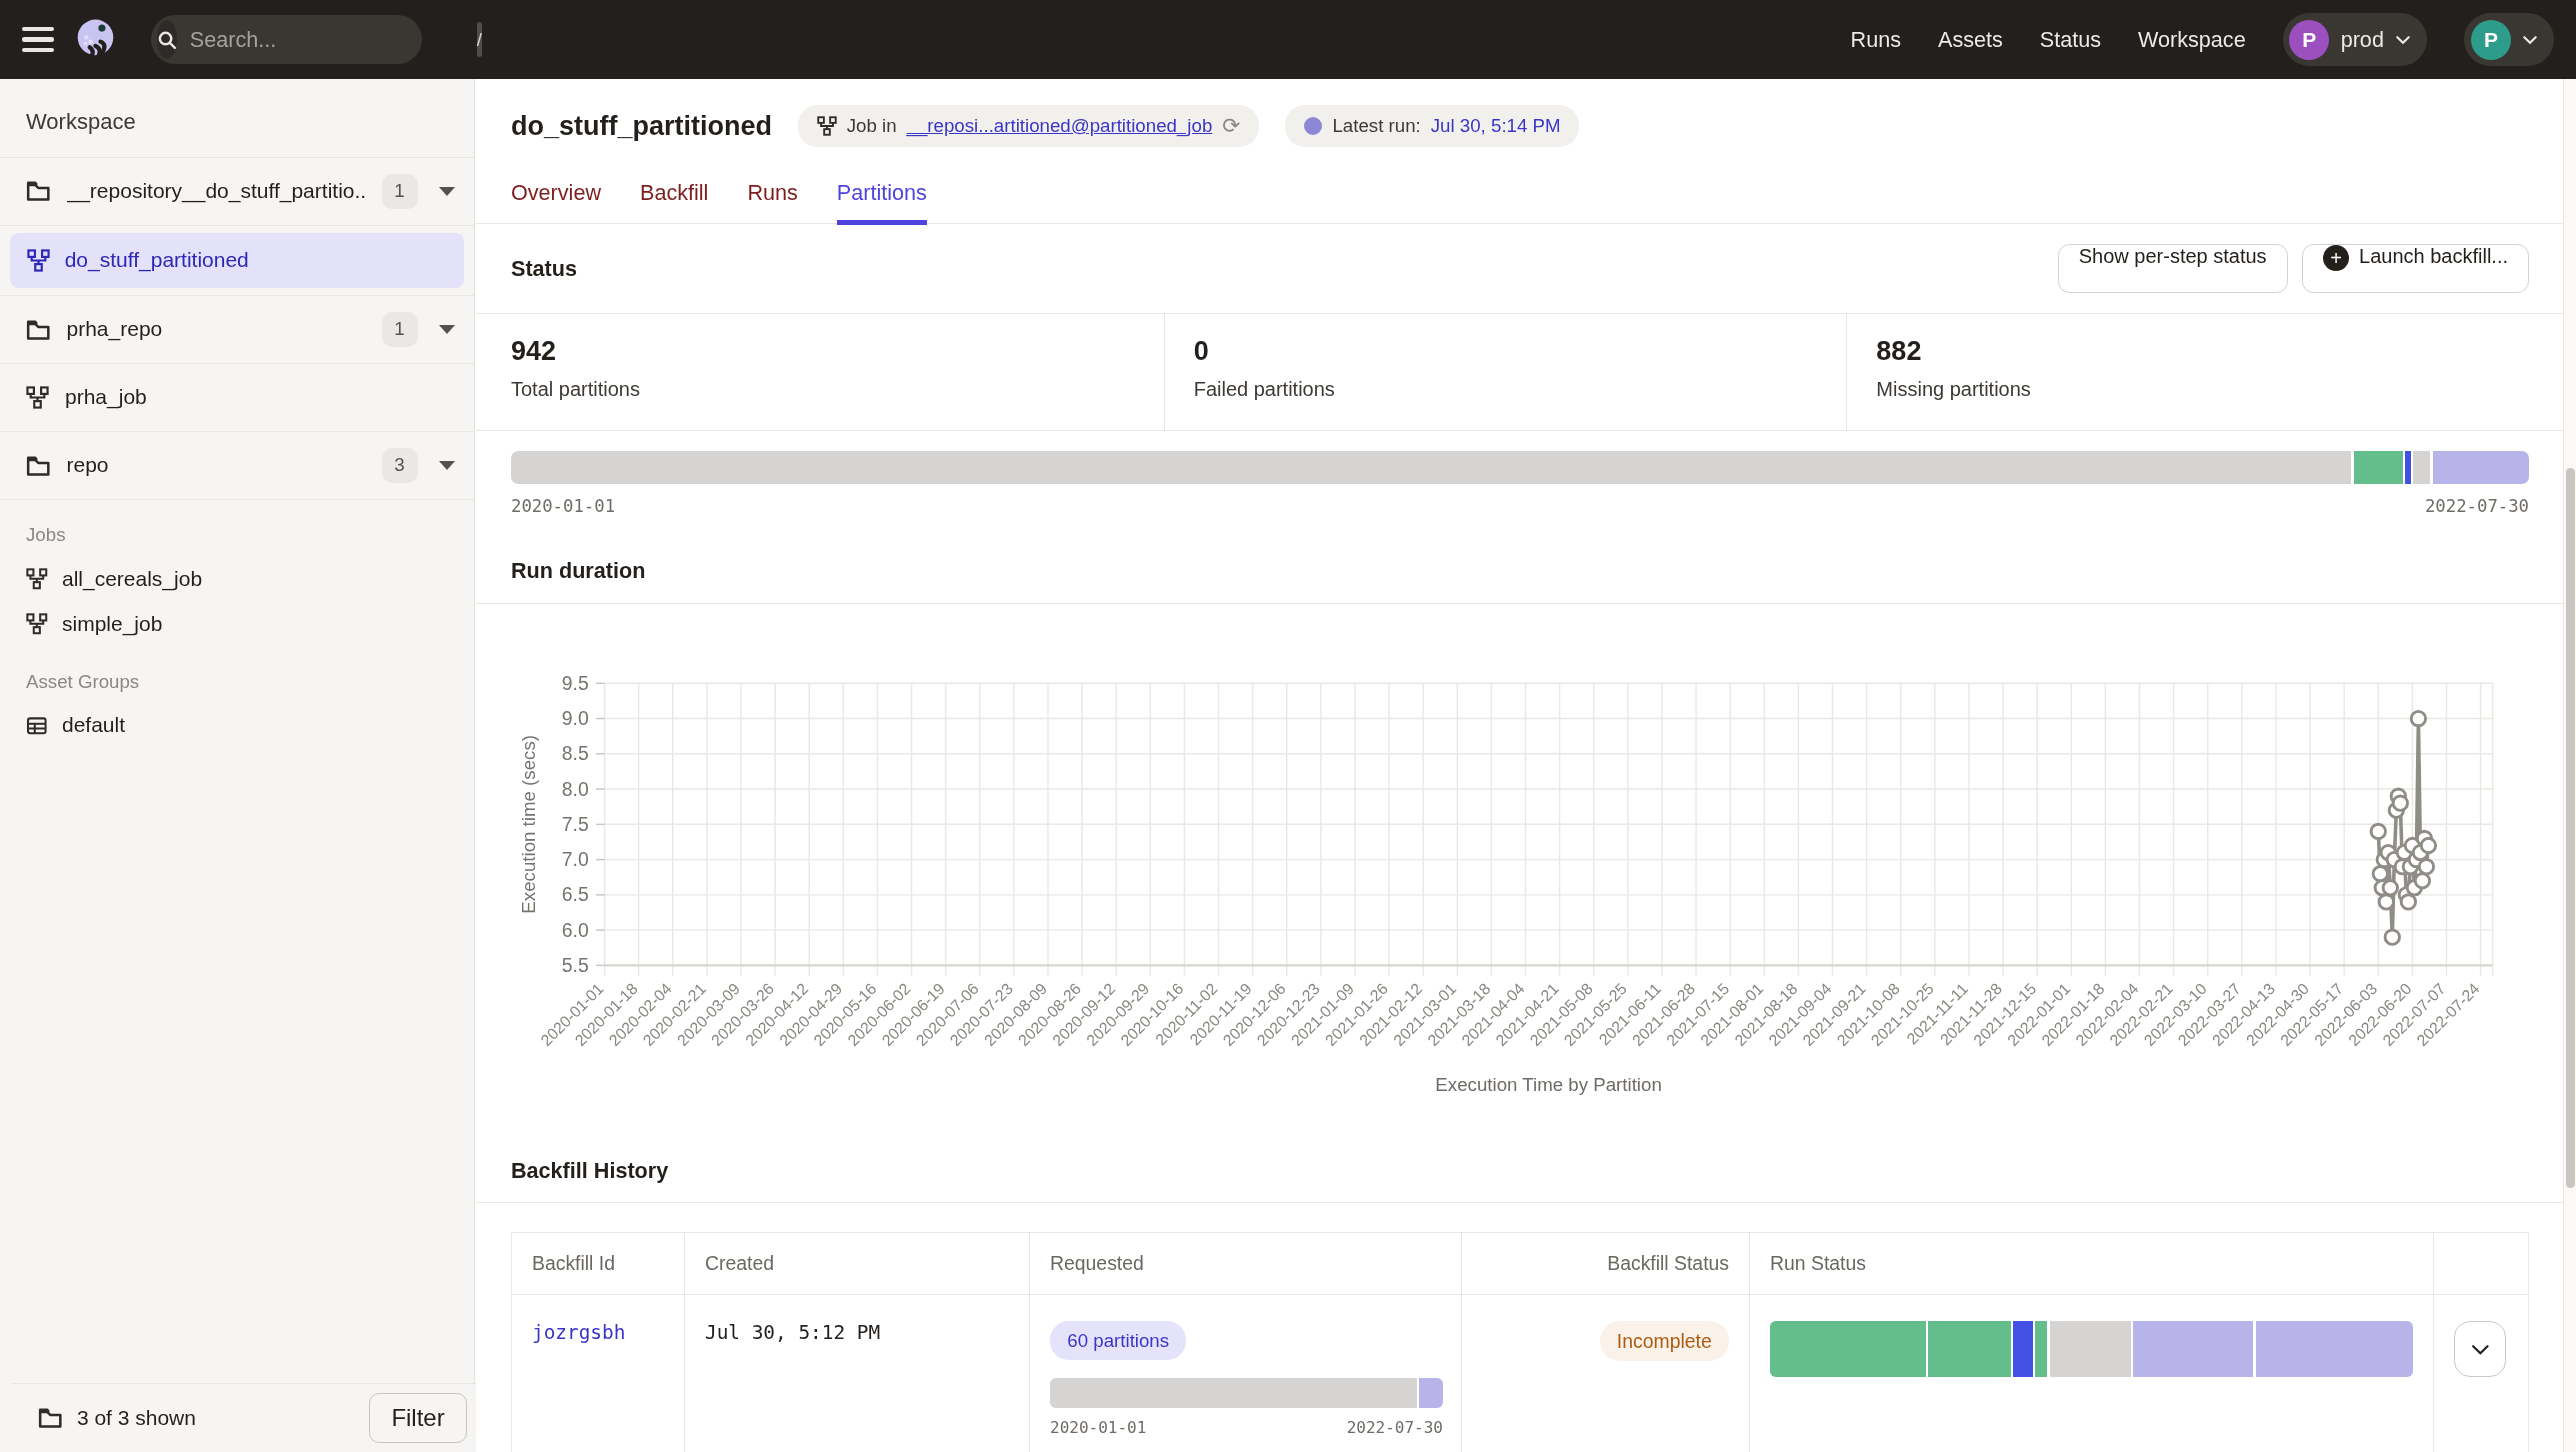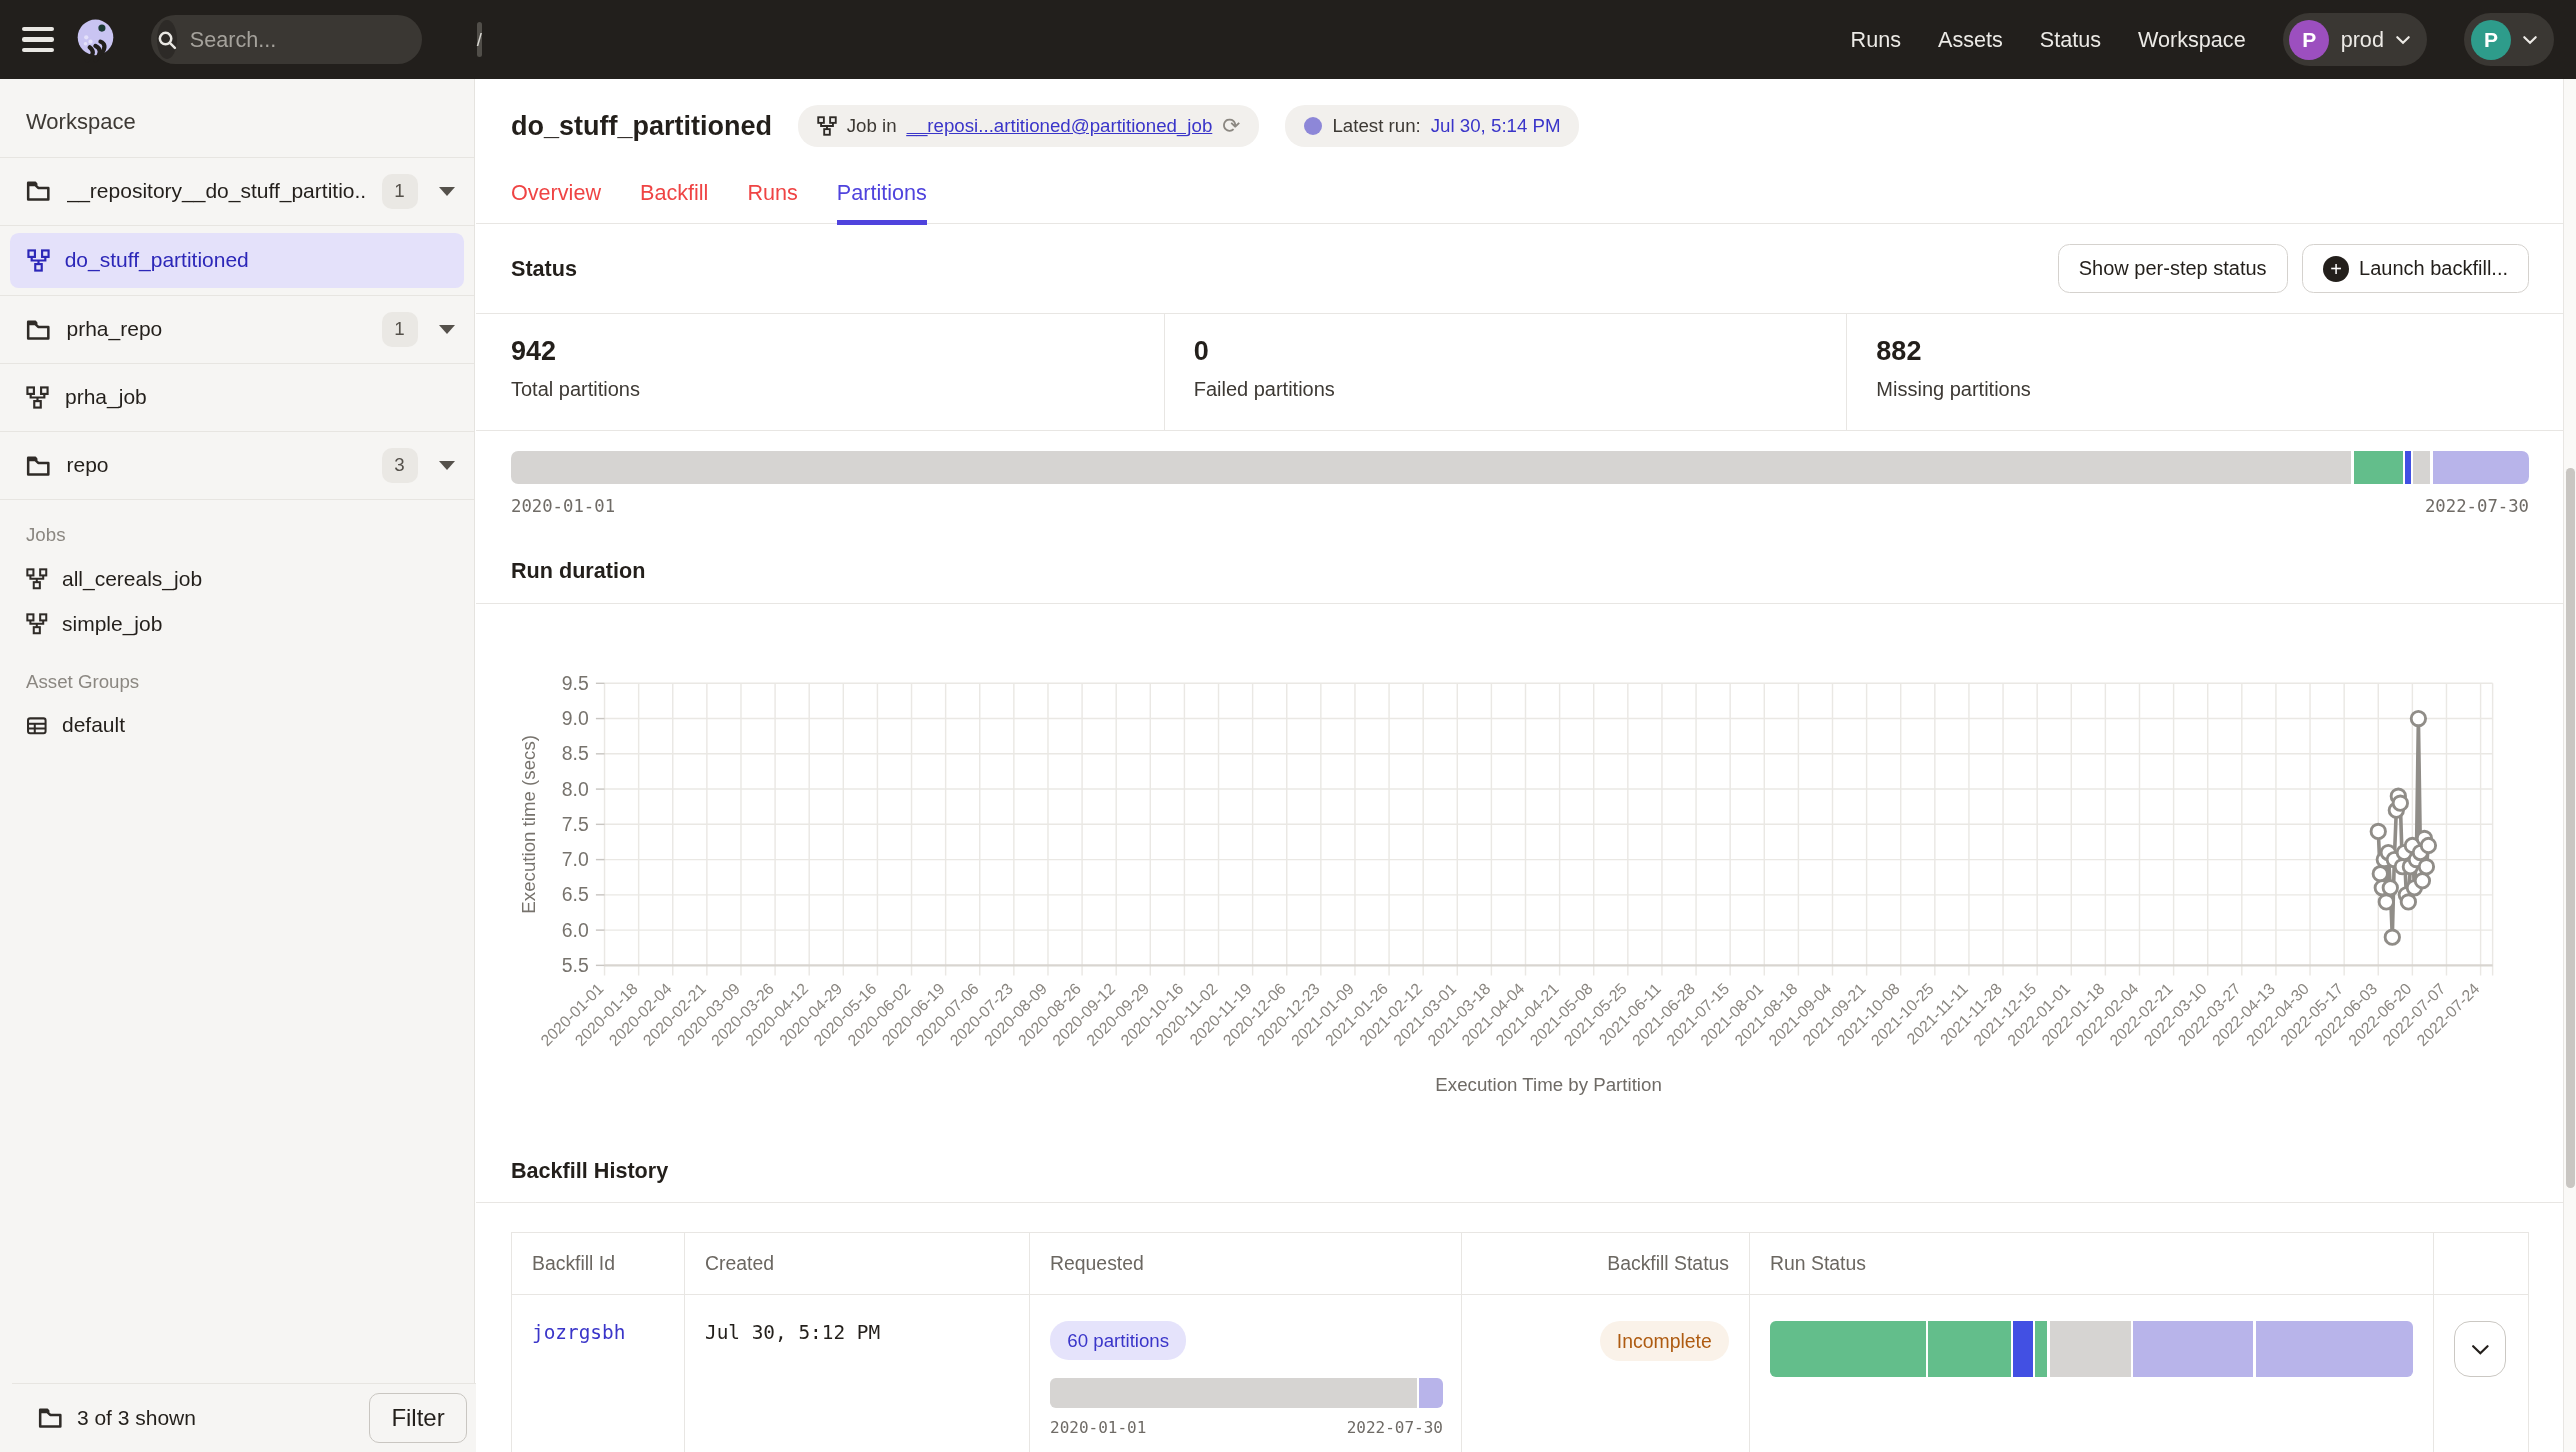--- a/index.html
+++ b/index.html
@@ -56,30 +56,30 @@
   .main { position:absolute; top:79px; left:476px; width:2100px; height:1373px; background:#fff; overflow:hidden;}
   .head-row { display:flex; align-items:center; gap:26px; padding:26px 47px 0 35px; }
   .page-title { font-size:27px; font-weight:bold; }
   .tag-pill { background:#F2F0ED; border-radius:20px; height:42px; display:flex; align-items:center;
     gap:10px; padding:0 18.7px; font-size:18.7px; color:#3D3934;}
   .tag-pill a { color:#3A35C9; }
   .dot { width:18.7px; height:18.7px; border-radius:50%; background:#8D87D8; }
   .refresh { color:#8B8781; font-size:21.6px; cursor:pointer; }
 
   .tabs-wrap { display:flex; gap:39px; padding:33px 35px 0; border-bottom:1.4px solid #E8E6E3;}
-  .tab { font-size:21.6px; color:#ef4444; padding-bottom:17.3px; position:relative; cursor:pointer;}
+  .tab { font-size:21.6px; color:#7f1d1d; padding-bottom:17.3px; position:relative; cursor:pointer;}
   .tab.active { color:#4F43DD; }
   .tab.active::after { content:""; position:absolute; left:0; right:0; bottom:-1.4px; height:5px; background:#4F43DD;}
 
   .status-head { display:flex; align-items:center; justify-content:space-between;
     padding:20px 47px 20px 35px; border-bottom:1.4px solid #E8E6E3;}
   .sec-title { font-size:21.6px; font-weight:bold; }
   .btn-row { display:flex; gap:14.4px; }
   .btn { height:49px; border:1.4px solid #D5D2CE; border-radius:11.5px; background:#fff; font-size:20px;
-    display:flex; align-items:center; padding:0 20px; gap:10px; cursor:pointer; color:#231F1B;
+    display:flex; padding:0 20px; gap:10px; cursor:pointer; color:#231F1B;
     font-family:"Liberation Sans",sans-serif;}
   .plus-ic { width:26px; height:26px; border-radius:50%; background:#231F1B; color:#fff;
     display:flex; align-items:center; justify-content:center; font-size:20px; line-height:0;}
 
   .stats-row { display:flex; border-bottom:1.4px solid #E8E6E3; padding:0 47px 0 35px;}
   .stat { flex:1; padding:21.6px 0 29px; }
   .stat + .stat { border-left:1.4px solid #E8E6E3; padding-left:29px; }
   .stat .value { font-size:27px; font-weight:bold; margin-bottom:11.5px; }
   .stat .label { font-size:20px; color:#3D3934; }
 

